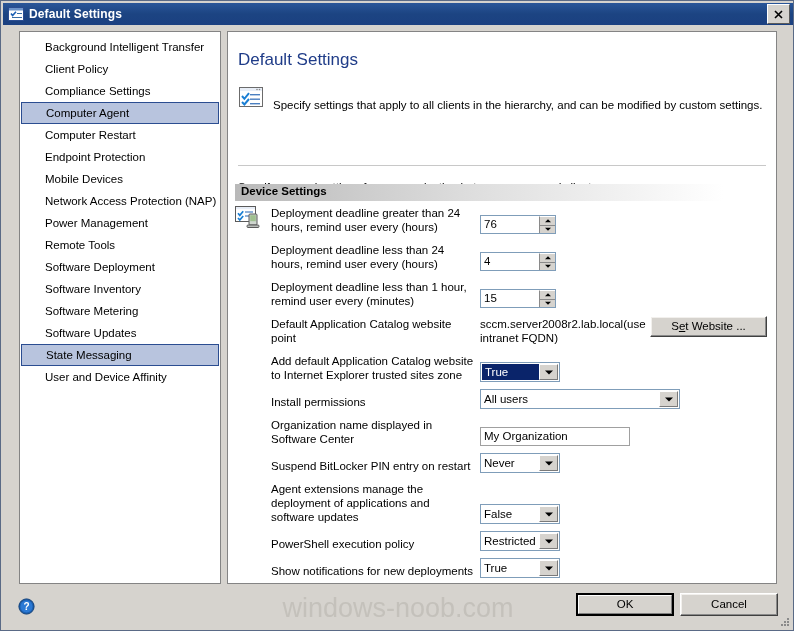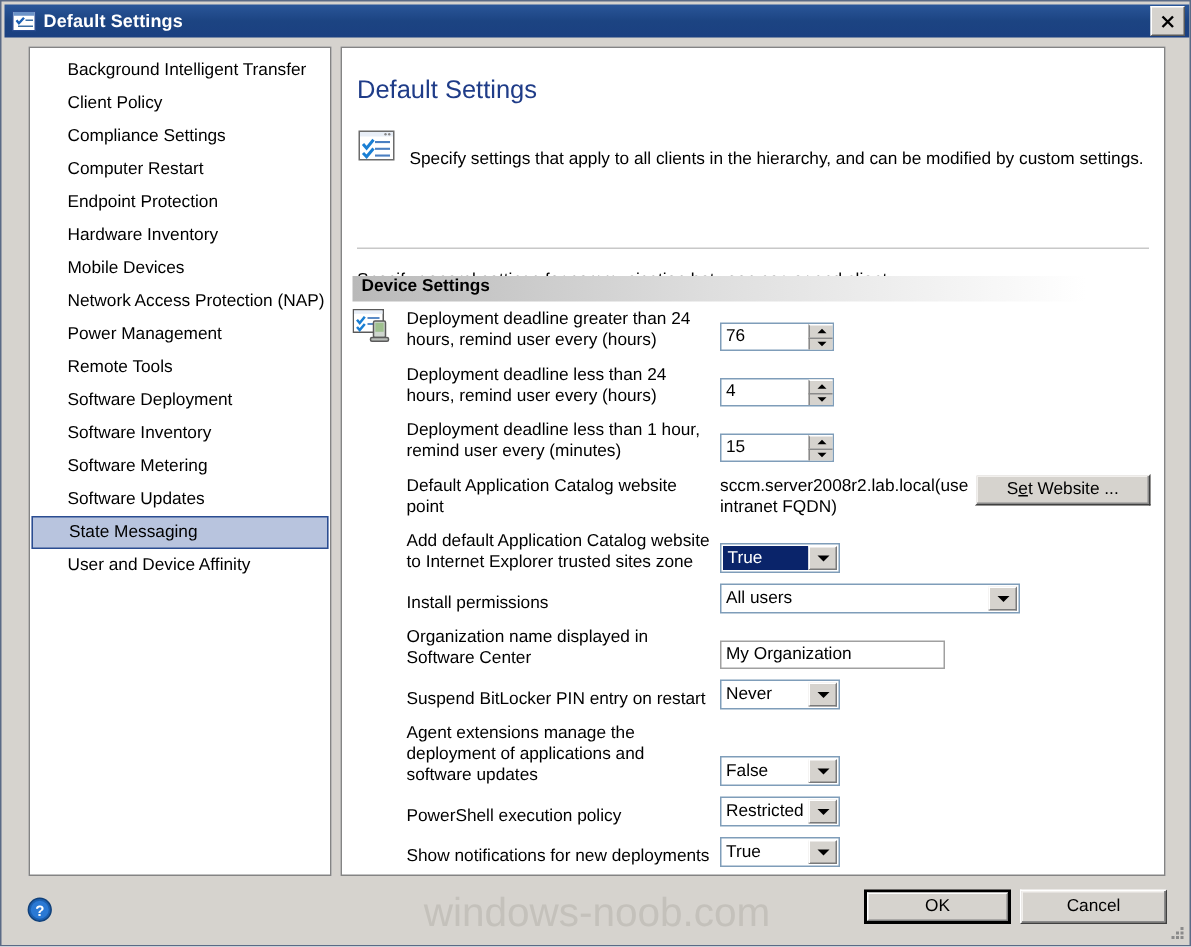--- a/index.html
+++ b/index.html
@@ -381,23 +381,23 @@
       <svg width="9" height="9" viewBox="0 0 9 9">
         <path d="M1 1 L8 8 M8 1 L1 8" stroke="#000" stroke-width="1.6" fill="none"></path>
       </svg>
     </span>
   </div>
 
   <div id="sidebar">
       <div class="side-item">Background Intelligent Transfer</div>
       <div class="side-item">Client Policy</div>
       <div class="side-item">Compliance Settings</div>
+      <div class="side-item selected">Computer Agent</div>
       <div class="side-item">Computer Restart</div>
       <div class="side-item">Endpoint Protection</div>
-      <div class="side-item">Hardware Inventory</div>
       <div class="side-item">Mobile Devices</div>
       <div class="side-item">Network Access Protection (NAP)</div>
       <div class="side-item">Power Management</div>
       <div class="side-item">Remote Tools</div>
       <div class="side-item">Software Deployment</div>
       <div class="side-item">Software Inventory</div>
       <div class="side-item">Software Metering</div>
       <div class="side-item">Software Updates</div>
       <div class="side-item selected">State Messaging</div>
       <div class="side-item">User and Device Affinity</div>

